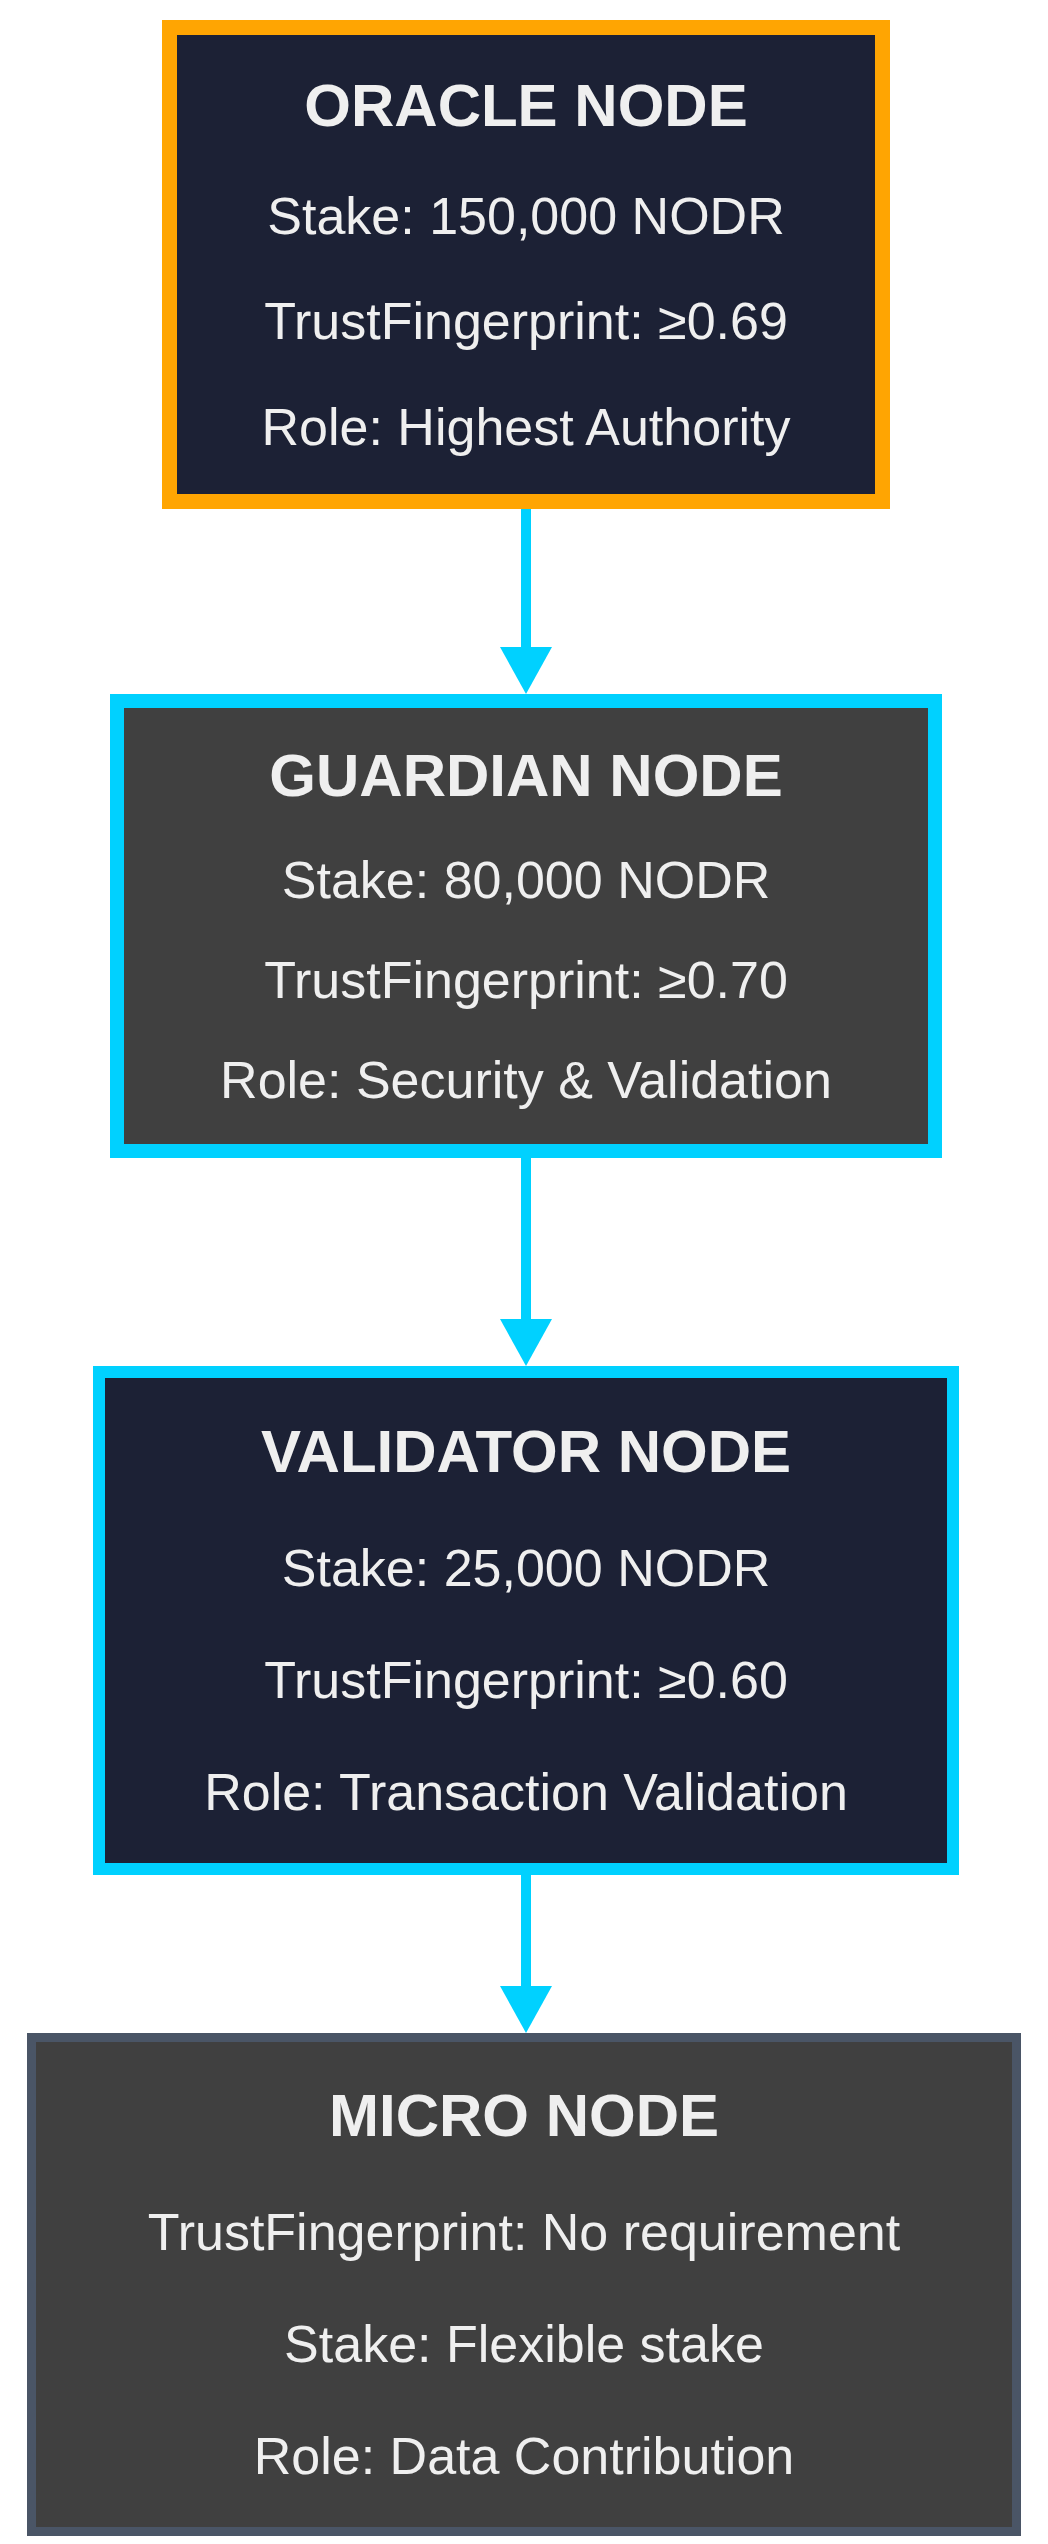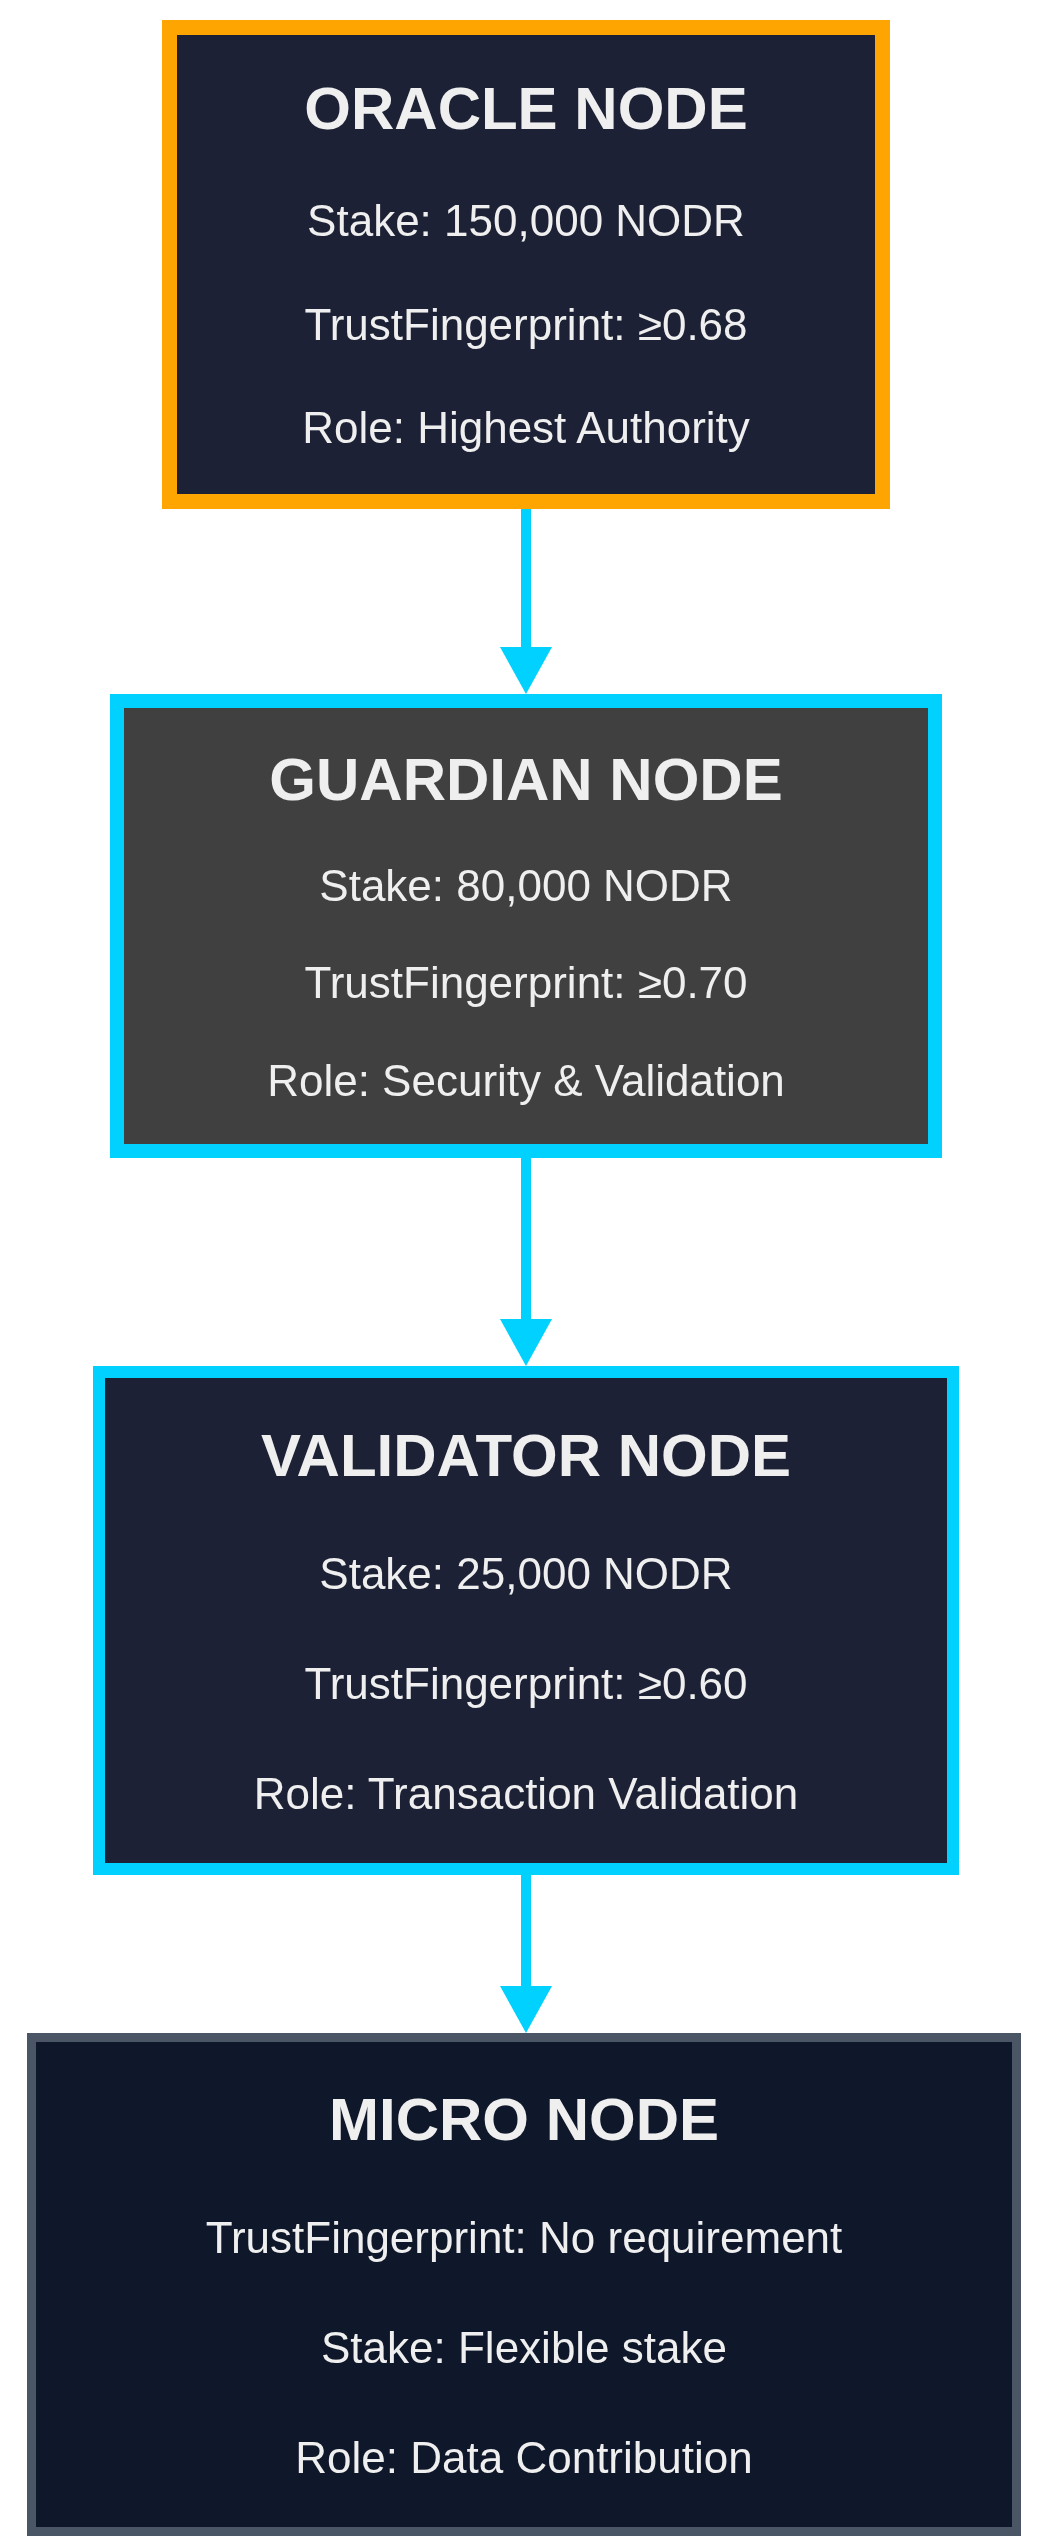--- a/index.html
+++ b/index.html
@@ -28,21 +28,21 @@
     padding: 14px 6px;
     color: #EFEFEF;
   }
   .node .title {
     font-weight: bold;
     font-size: 60px;
     line-height: 1.1;
     white-space: nowrap;
   }
   .node .line {
-    font-size: 44px;
+    font-size: 52px;
     line-height: 1.1;
     white-space: nowrap;
   }
   
   .node-oracle    { left: 162px; top: 20px;   width: 728px; height: 489px; border-width: 15px; }
   .node-guardian  { left: 110px; top: 694px;  width: 832px; height: 464px; border-width: 14px; }
   .node-validator { left: 93px;  top: 1366px; width: 866px; height: 509px; border-width: 12px; }
   .node-micro     { left: 27px;  top: 2033px; width: 994px; height: 503px; border-width: 9px;  }
 
   
@@ -79,21 +79,21 @@
   .arrow-3 .arrow-line { height: 113px; }
 </style>
 </head>
 <body>
 
 <div class="canvas">
 
   <div class="node node-oracle" style="border-color: rgb(255, 165, 2); background: rgb(28, 33, 53); color: rgb(239, 239, 239);">
     <div class="title">ORACLE NODE</div>
     <div class="line">Stake: 150,000 NODR</div>
-    <div class="line">TrustFingerprint: ≥0.68</div>
+    <div class="line">TrustFingerprint: ≥0.69</div>
     <div class="line">Role: Highest Authority</div>
   </div>
 
   <div class="arrow arrow-1">
     <div class="arrow-line" style="background: rgb(0, 209, 255);"></div>
     <div class="arrow-head" style="border-top-color: rgb(0, 209, 255);"></div>
   </div>
 
   <div class="node node-guardian" style="border-color: rgb(0, 209, 255); background: #404040; color: rgb(239, 239, 239);">
     <div class="title">GUARDIAN NODE</div>
@@ -112,20 +112,20 @@
     <div class="line">Stake: 25,000 NODR</div>
     <div class="line">TrustFingerprint: ≥0.60</div>
     <div class="line">Role: Transaction Validation</div>
   </div>
 
   <div class="arrow arrow-3">
     <div class="arrow-line" style="background: rgb(0, 209, 255);"></div>
     <div class="arrow-head" style="border-top-color: rgb(0, 209, 255);"></div>
   </div>
 
-  <div class="node node-micro" style="border-color: rgb(74, 85, 102); background: #0f172a; color: rgb(239, 239, 239);">
+  <div class="node node-micro" style="border-color: rgb(74, 85, 102); background: #404040; color: rgb(239, 239, 239);">
     <div class="title">MICRO NODE</div>
     <div class="line">TrustFingerprint: No requirement</div>
     <div class="line">Stake: Flexible stake</div>
     <div class="line">Role: Data Contribution</div>
   </div>
 
 </div>
 
 </body></html>

